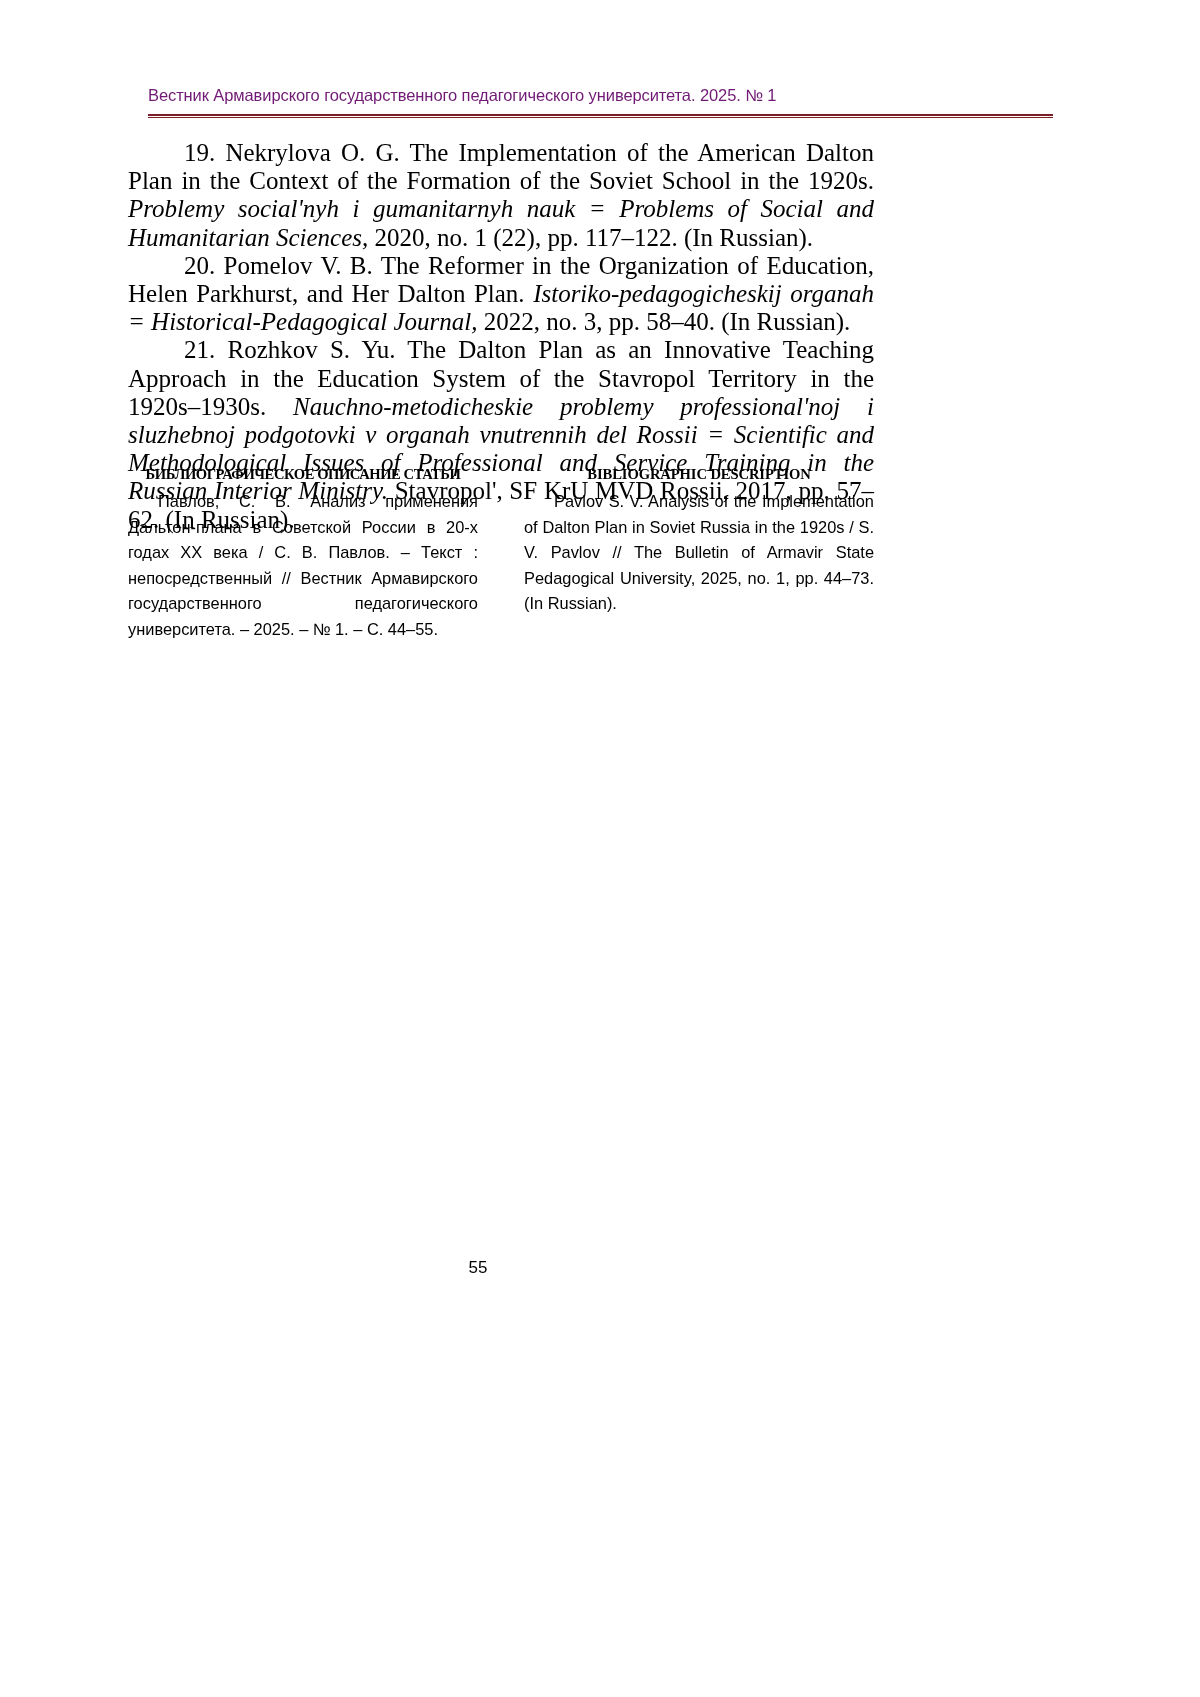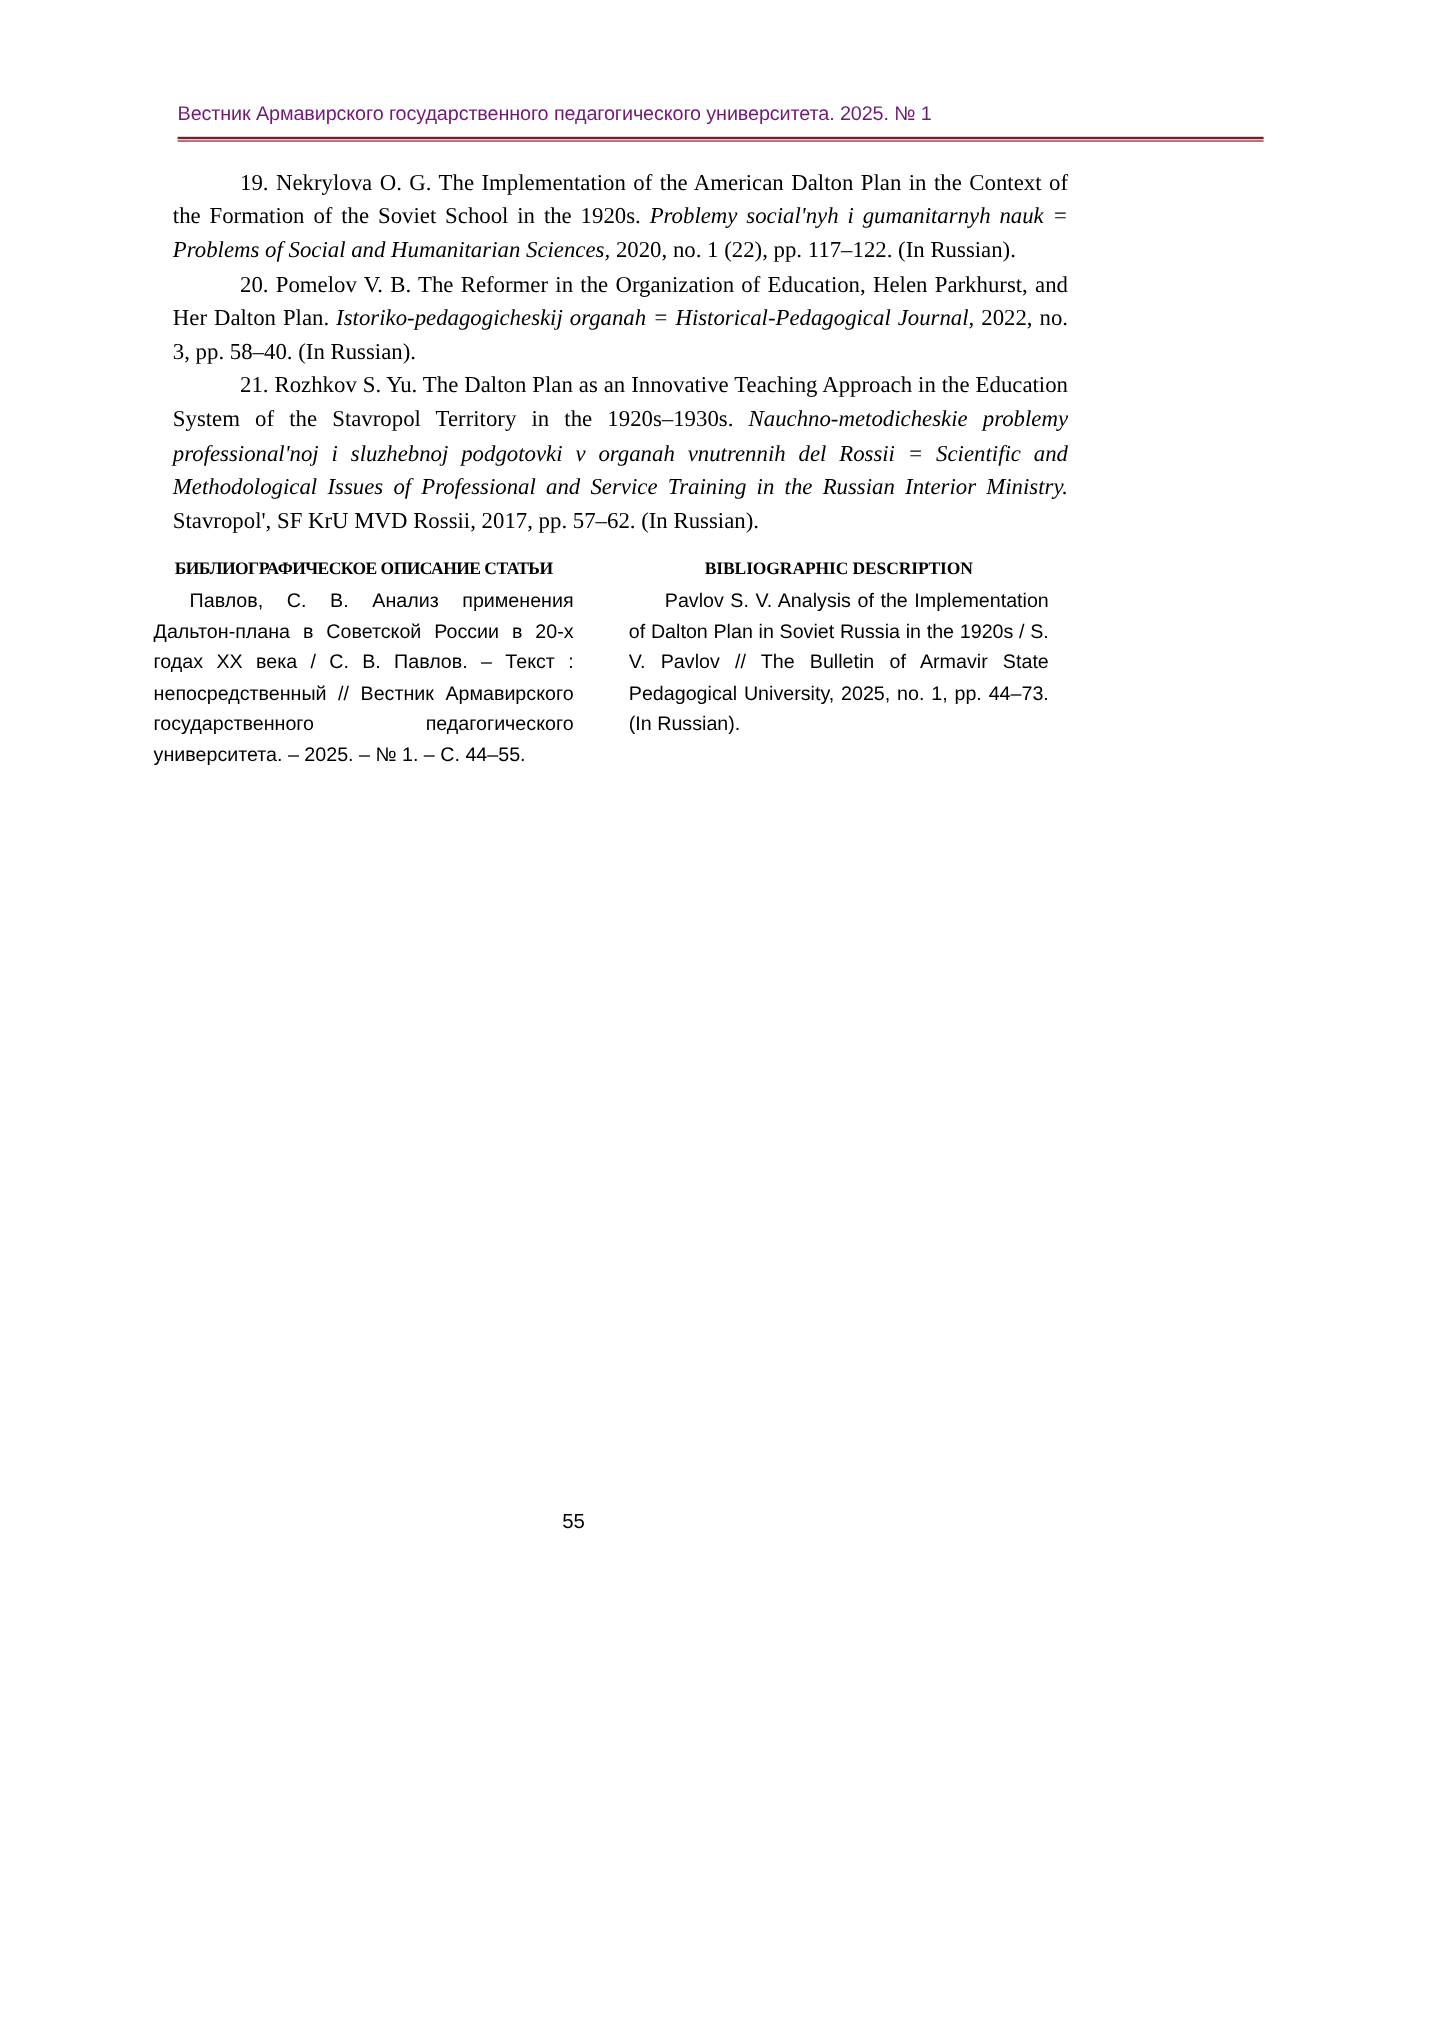--- a/index.html
+++ b/index.html
@@ -38,24 +38,24 @@
     left: 148px;
     top: 114px;
     width: 905px;
     height: 4px;
     border-top: 2.2px solid #7a1f28;
     border-bottom: 1.2px solid #7a1f28;
     box-sizing: border-box;
   }
   .refs {
     position: absolute;
-    left: 144px;
+    left: 128px;
     top: 139px;
     width: 746px;
-    font-size: 19px;
+    font-size: 25px;
     line-height: 28.2px;
     text-align: justify;
     text-justify: inter-word;
     font-family: Liberation Serif, serif;
   }
   .refs p {
     margin: 0;
     text-indent: 56px;
   }
   .refs i {

